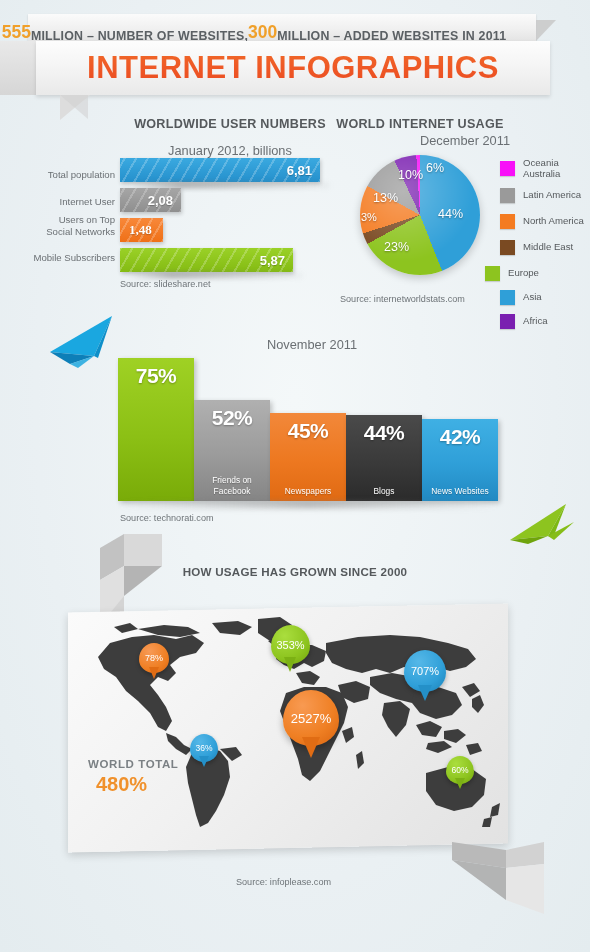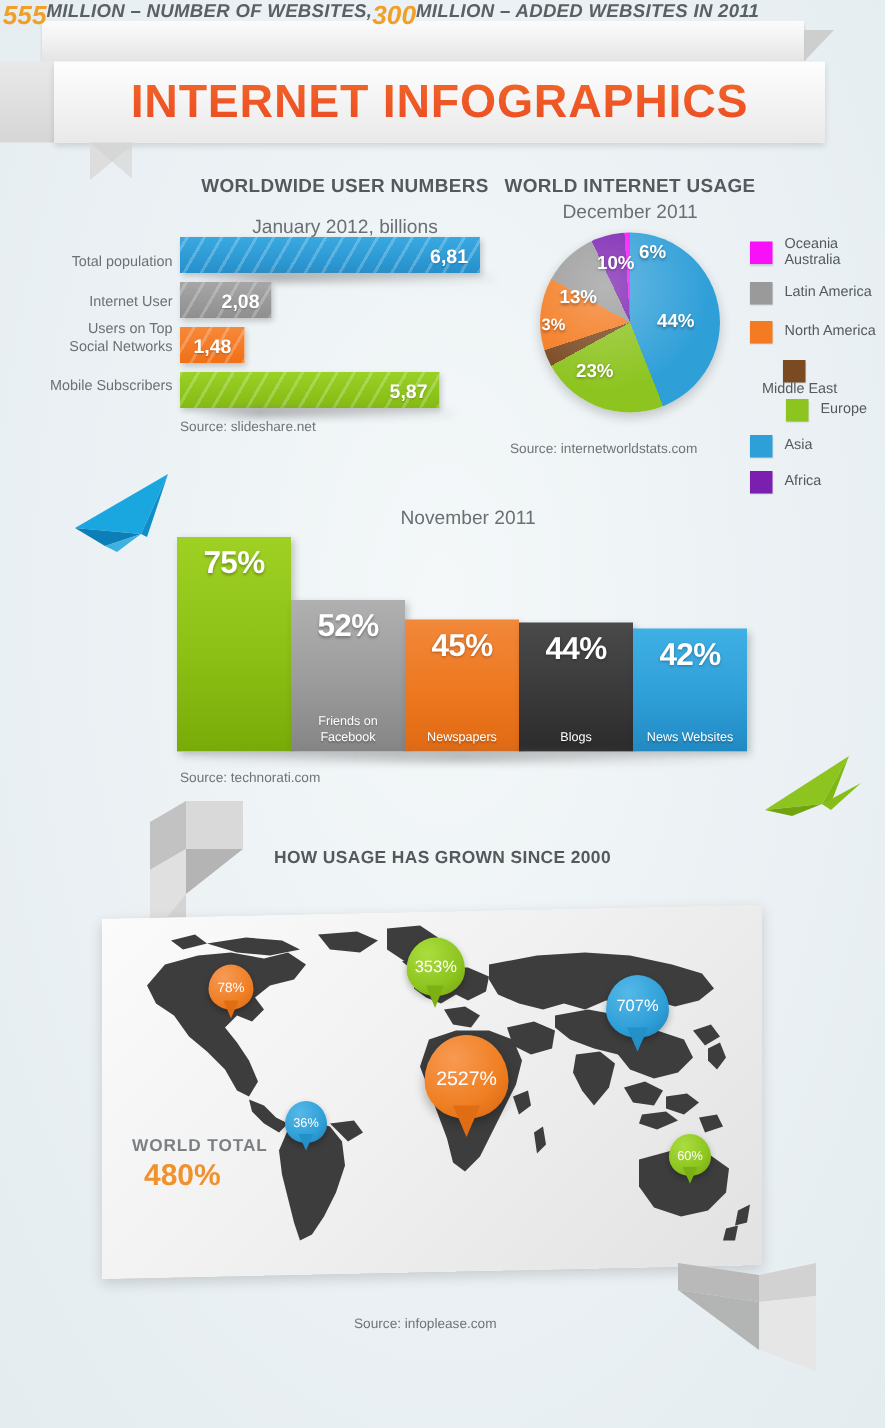--- a/index.html
+++ b/index.html
@@ -14,24 +14,24 @@
         background:radial-gradient(ellipse at 50% 42%, #f4f8f9 0%, #eaf0f3 62%, #e4ecef 100%);
         overflow:hidden;}
 
   
   .hdr-top{position:absolute;left:28px;top:14px;width:508px;height:27px;
            background:linear-gradient(180deg,#fbfbfb 0%,#f0f0f0 55%,#e4e4e4 100%);
            box-shadow:0 1px 2px rgba(0,0,0,.14);}
   .hdr-top-fold{position:absolute;left:536px;top:20px;width:0;height:0;
            border-top:21px solid #c8c8c8;border-right:20px solid transparent;
            opacity:.85;}
-  .hdr-top-txt{position:absolute;left:0;top:0;width:508px;height:27px;
-           display:flex;align-items:flex-start;justify-content:center;
+  .hdr-top-txt{position:absolute;left:0;top:16px;width:508px;height:27px;
+           display:flex;align-items:flex-end;justify-content:center;
            font-size:12.4px;font-weight:bold;color:#5b6064;letter-spacing:.2px;
-           white-space:nowrap;font-style:italic;}
+           white-space:nowrap;}
   .hdr-top-txt .big{font-size:17.5px;color:#f0a02a;font-weight:bold;letter-spacing:0;}
 
   .hdr-band{position:absolute;left:36px;top:41px;width:514px;height:54px;
            background:linear-gradient(180deg,#fdfdfd 0%,#f6f6f6 40%,#e9e9e9 100%);
            box-shadow:0 2px 4px rgba(0,0,0,.13);}
   .hdr-band-l{position:absolute;left:0;top:41px;width:36px;height:54px;
            background:linear-gradient(180deg,#e9e9e9,#d6d6d6);}
   .hdr-title{position:absolute;left:36px;top:41px;width:514px;height:54px;
            display:flex;align-items:center;justify-content:center;
            font-size:31px;font-weight:bold;letter-spacing:.5px;
@@ -57,30 +57,30 @@
             text-align:right;line-height:11.5px;white-space:nowrap;}
   .hbar{position:absolute;height:24px;overflow:hidden;
         box-shadow:1px 2px 4px rgba(0,0,0,.20);}
   .hbar .stripes{position:absolute;inset:0;
         background-image:repeating-linear-gradient(-60deg,
           rgba(255,255,255,.22) 0px, rgba(255,255,255,.22) 2px,
           rgba(255,255,255,0) 2px, rgba(255,255,255,0) 10px);}
   .hbar .val{position:absolute;right:8px;top:0;height:24px;display:flex;
         align-items:center;font-size:13px;font-weight:bold;color:#fff;
         text-shadow:0 1px 1px rgba(0,0,0,.25);}
-  .hbar .val.in{right:auto;left:9px;}
+  .hbar .val.in{right:auto;left:9px;font-family:Liberation Serif, serif;}
   .hb-shadow{position:absolute;height:7px;
         background:linear-gradient(90deg,rgba(130,130,130,.0) 0%,rgba(120,120,120,.45) 25%,rgba(150,150,150,.05) 100%);
         filter:blur(2px);}
 
   
   .pie-wrap{position:absolute;}
   .pie{position:absolute;border-radius:50%;
        box-shadow:0 3px 8px rgba(0,0,0,.20);}
-  .pie-lbl{position:absolute;font-size:12.5px;font-weight:bold;color:#fff;
+  .pie-lbl{position:absolute;font-size:12.5px;font-weight:normal;color:#fff;
        text-shadow:0 1px 2px rgba(0,0,0,.35);white-space:nowrap;}
   .lg-row{position:absolute;display:flex;align-items:center;margin-top:22px;}
   .lg-sw{width:15px;height:15px;flex:none;box-shadow:0 1px 1px rgba(0,0,0,.15);}
   .lg-tx{margin-left:8px;font-size:9.6px;color:#55595c;line-height:10.5px;
          white-space:nowrap;}
 
   
   .col{position:absolute;bottom:0;overflow:hidden;
        box-shadow:2px 2px 5px rgba(0,0,0,.22);}
   .col .pct{position:absolute;left:0;right:0;top:6px;text-align:center;
@@ -153,21 +153,21 @@
 
   <div class="hbar" style="left:120px;top:248px;width:173px;background:linear-gradient(180deg,#9ad127,#84bb13);">
     <div class="stripes"></div>
     <div class="val">5,87</div>
   </div>
   <div class="hb-shadow" style="left:128px;top:272px;width:175px;"></div>
 
   <div class="src" style="left:120px;top:279px;">Source:  slideshare.net</div>
 
   <div class="sec-title" style="left:330px;top:117px;width:180px;">WORLD INTERNET USAGE</div>
-  <div class="sec-sub" style="left:330px;top:133px;width:180px;">December 2011</div>
+  <div class="sec-sub" style="left:330px;top:133px;width:180px;text-align:right;">December 2011</div>
 
   <div class="pie-wrap" style="left:360px;top:155px;width:120px;height:120px;">
     <div class="pie" style="left:0;top:0;width:120px;height:120px;
          background:conic-gradient(
            #2f9fd8 0deg 158.4deg,
            #8dc41f 158.4deg 241.2deg,
            #7a4a22 241.2deg 252.0deg,
            #f47b21 252.0deg 298.8deg,
            #9a9a9a 298.8deg 334.8deg,
            #7a1fb0 334.8deg 356.4deg,
@@ -188,25 +188,25 @@
     <div class="lg-tx"><span>Oceania</span><br><span>Australia</span></div>
   </div>
   <div class="lg-row" style="left:500px;top:166px;">
     <div class="lg-sw" style="background:#9a9a9a;"></div>
     <div class="lg-tx">Latin America</div>
   </div>
   <div class="lg-row" style="left:500px;top:192px;">
     <div class="lg-sw" style="background:#f47b21;"></div>
     <div class="lg-tx">North America</div>
   </div>
-  <div class="lg-row" style="left:500px;top:218px;flex-direction:column;">
+  <div class="lg-row" style="left:500px;top:218px;">
     <div class="lg-sw" style="background:#7a4a22;"></div>
     <div class="lg-tx">Middle East</div>
   </div>
-  <div class="lg-row" style="left:524px;top:244px;text-align:center;">
+  <div class="lg-row" style="left:485px;top:244px;text-align:center;">
     <div class="lg-sw" style="background:#8dc41f;"></div>
     <div class="lg-tx">Europe</div>
   </div>
   <div class="lg-row" style="left:500px;top:268px;">
     <div class="lg-sw" style="background:#2f9fd8;"></div>
     <div class="lg-tx">Asia</div>
   </div>
   <div class="lg-row" style="left:500px;top:292px;">
     <div class="lg-sw" style="background:#7a1fb0;"></div>
     <div class="lg-tx">Africa</div>

